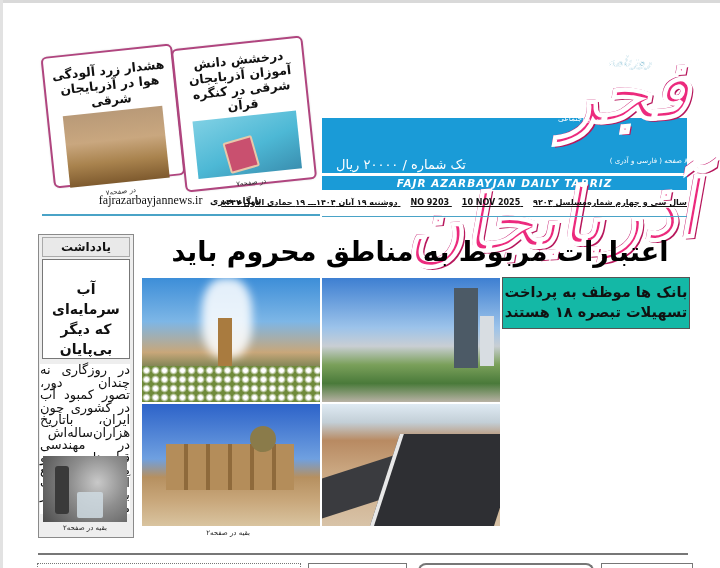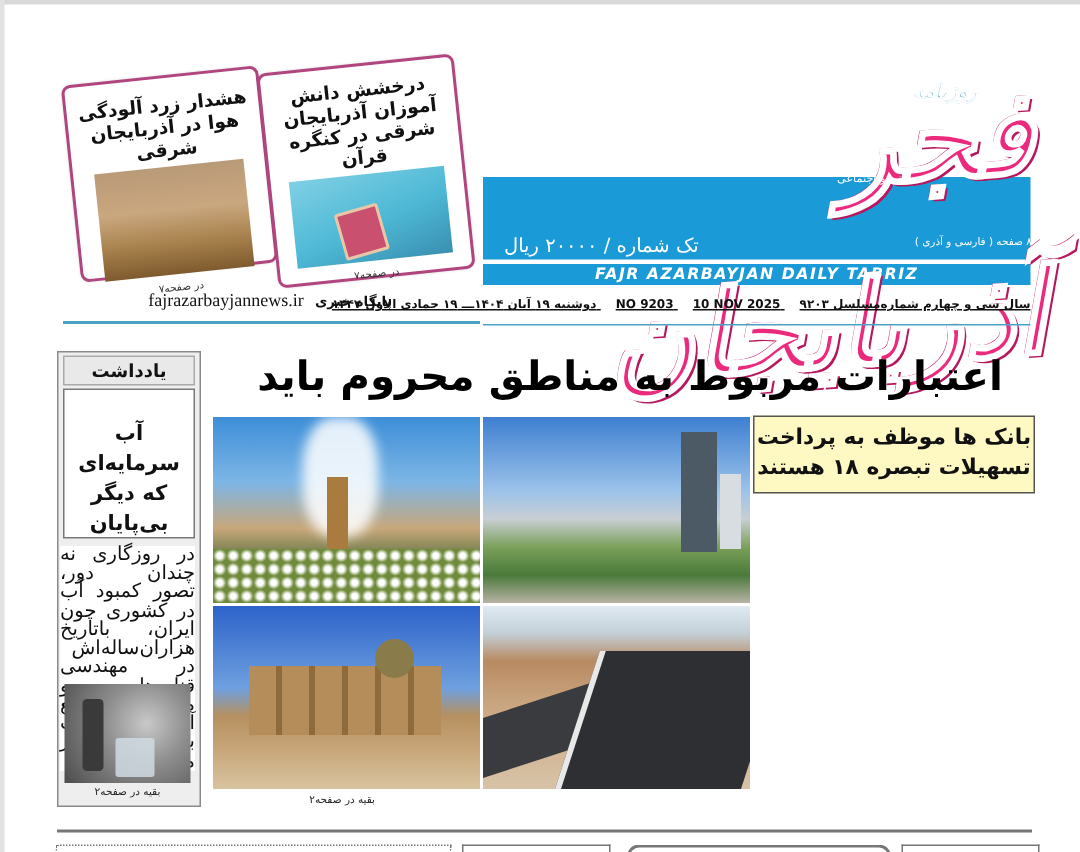--- a/index.html
+++ b/index.html
@@ -137,21 +137,21 @@
   #ph4 { left:322px; top:404px; width:178px; height:122px;
     background:linear-gradient(180deg,#dfeaf3 0%,#c3cfd7 15%,#b88a62 30%,#caa781 55%,#d8c3a8 100%); }
   #ph4 .road { position:absolute; left:60px; top:30px; width:120px; height:110px;
     background:#2e2f33; transform:skewX(-18deg); border-left:4px solid #e8e8e8; }
   #ph4 .road2 { position:absolute; left:0; top:60px; width:90px; height:40px; background:#3a3b3f; transform:skewY(-18deg); }
   .photo-more { position:absolute; left:150px; top:529px; width:100px; direction:rtl; text-align:right; font-size:7px; color:#222; }
 
   
   .sub-box {
     position:absolute; left:502px; top:277px; width:186px; height:50px; border:1px solid #555;
-    direction:rtl; text-align:center; font-weight:bold; font-size:14.5px; line-height:20px; background:#fef9c3;
+    direction:rtl; text-align:center; font-weight:bold; font-size:14.5px; line-height:20px; background:#14b8a6;
   }
   .sub-box div { padding-top:4px; }
   .body-text {
     position:absolute; left:502px; top:344px; width:186px; direction:rtl; text-align:justify;
     font-size:8px; line-height:12.3px; color:#111; font-style:italic;
   }
   .body-text p { margin:0 0 2px 0; text-indent:8px; }
 
   .bottom-rule { position:absolute; left:38px; top:553px; width:650px; height:2px; background:#777; }
   .bottom-box { position:absolute; top:563px; height:10px; border:1px solid #777; border-bottom:none; }

